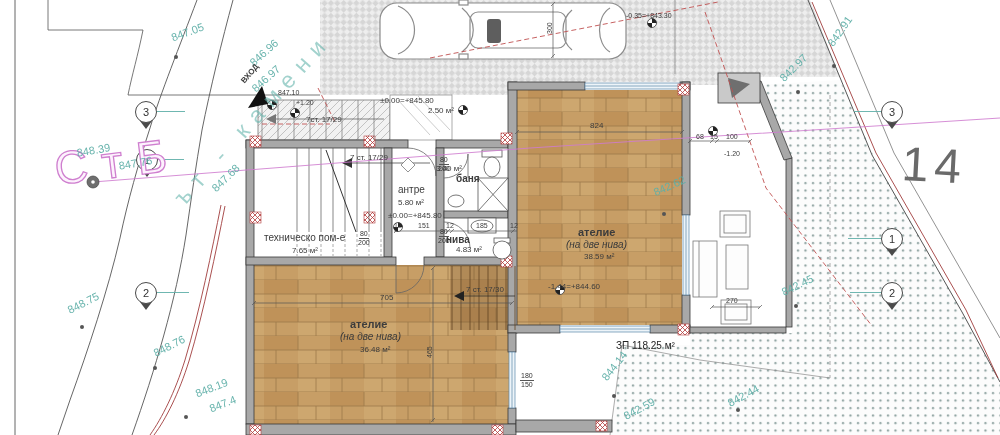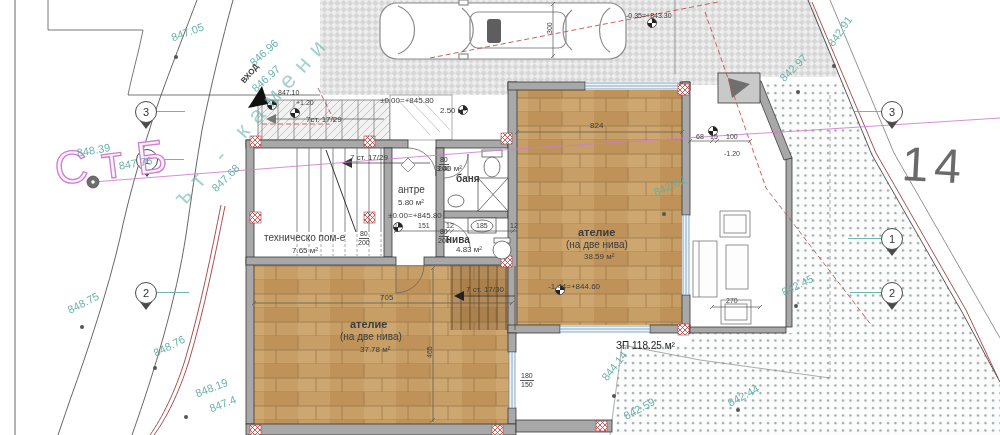--- a/index.html
+++ b/index.html
@@ -2,21 +2,21 @@
 <html><head>
 <meta charset="utf-8">
 <style>
   html,body{margin:0;padding:0;background:#fff;}
   #stage{position:relative;width:1000px;height:435px;overflow:hidden;background:#fff;
          font-family:"Liberation Sans",sans-serif;}
   #stage svg{position:absolute;left:0;top:0;z-index:1;}
   .lbl{position:absolute;white-space:nowrap;transform-origin:0 0;color:#3c3c3c;z-index:6;line-height:1;}
   .teal{color:rgba(95,175,168,.95);}
   .s7{font-size:7px}.s8{font-size:8px}.s10{font-size:10px}.s11{font-size:11px}
-  .b{font-weight:bold}.i{}
+  .b{font-weight:bold}.i{font-style:italic}
   .stb{font-size:46px;letter-spacing:14px;color:#fdf2fd;-webkit-text-stroke:1.3px #cf7fcf;}
   .road{font-size:23px;letter-spacing:9px;color:rgba(100,180,172,.6);}
   .parcel{font-size:48px;letter-spacing:6px;color:#6a6a6a;font-weight:300;}
   .pm{position:absolute;width:20px;height:20px;border:1.2px solid #4a4a4a;border-radius:50%;
       background:#fff;font-size:11px;display:flex;align-items:center;justify-content:center;
       color:#333;z-index:5;}
   .pm-tri{position:absolute;width:0;height:0;border-left:6px solid transparent;
       border-right:6px solid transparent;border-top:8px solid #4a4a4a;z-index:4;}
   .leader{position:absolute;height:1px;background:rgba(95,175,168,.9);z-index:3;}
   .frac{position:absolute;display:flex;flex-direction:column;align-items:center;
@@ -277,38 +277,38 @@
 <span class="lbl teal s11" style="left:600px;top:376px;transform:rotate(-52deg)">844.14</span>
 <span class="lbl teal s11" style="left:622px;top:412px;transform:rotate(-28deg)">842.59</span>
 <span class="lbl teal s11" style="left:726px;top:399px;transform:rotate(-28deg)">842.44</span>
 
 <span class="lbl s8 b" style="left:240px;top:80px;transform:rotate(-50deg)">ВХОД</span>
 <span class="lbl s7" style="left:626px;top:12px">-0.35=+843.30</span>
 <span class="lbl s7" style="left:278px;top:89px">847.10</span>
 <span class="lbl s7" style="left:296px;top:99px">+1.20</span>
 <span class="lbl s8" style="left:306px;top:116px">7ст. 17/29</span>
 <span class="lbl s8" style="left:380px;top:97px">±0.00=+845.80</span>
-<span class="lbl s8" style="left:440px;top:107px">2.50 м²</span>
+<span class="lbl s8" style="left:428px;top:107px">2.50 м²</span>
 <span class="lbl s8" style="left:350px;top:154px">7 ст. 17/29</span>
 <span class="lbl s10" style="left:398px;top:185px">антре</span>
 <span class="lbl s8" style="left:398px;top:199px">5.80 м²</span>
 <span class="lbl s8" style="left:388px;top:212px">±0.00=+845.80</span>
 <span class="lbl s10" style="left:264px;top:233px">техническо пом-е</span>
 <span class="lbl s8" style="left:292px;top:247px">7.65 м²</span>
 <span class="lbl s8" style="left:436px;top:165px">3.40 м²</span>
 <span class="lbl s10 b" style="left:456px;top:174px">баня</span>
 <span class="lbl s10 b" style="left:446px;top:235px">нива</span>
 <span class="lbl s8" style="left:456px;top:246px">4.83 м²</span>
 <span class="lbl s11 b" style="left:578px;top:227px">ателие</span>
 <span class="lbl s10 i" style="left:566px;top:240px">(на две нива)</span>
 <span class="lbl s8" style="left:584px;top:253px">38.59 м²</span>
 <span class="lbl s8" style="left:548px;top:283px">-1.44=+844.60</span>
 <span class="lbl s11 b" style="left:350px;top:319px">ателие</span>
 <span class="lbl s10 i" style="left:340px;top:332px">(на две нива)</span>
-<span class="lbl s8" style="left:360px;top:346px">37.78 м²</span>
+<span class="lbl s8" style="left:360px;top:346px">36.48 м²</span>
 <span class="lbl s8" style="left:466px;top:286px">7 ст. 17/30</span>
 <span class="lbl s10" style="left:616px;top:341px;color:#222">ЗП 118.25 м²</span>
 
 <span class="lbl s8" style="left:590px;top:122px">824</span>
 <span class="lbl s7" style="left:696px;top:133px">68</span>
 <span class="lbl s7" style="left:710px;top:133px">15</span>
 <span class="lbl s7" style="left:726px;top:133px">100</span>
 <span class="lbl s7" style="left:724px;top:150px">-1.20</span>
 <span class="lbl s8" style="left:380px;top:294px">705</span>
 <span class="lbl s7" style="left:426px;top:358px;transform:rotate(-90deg)">465</span>

